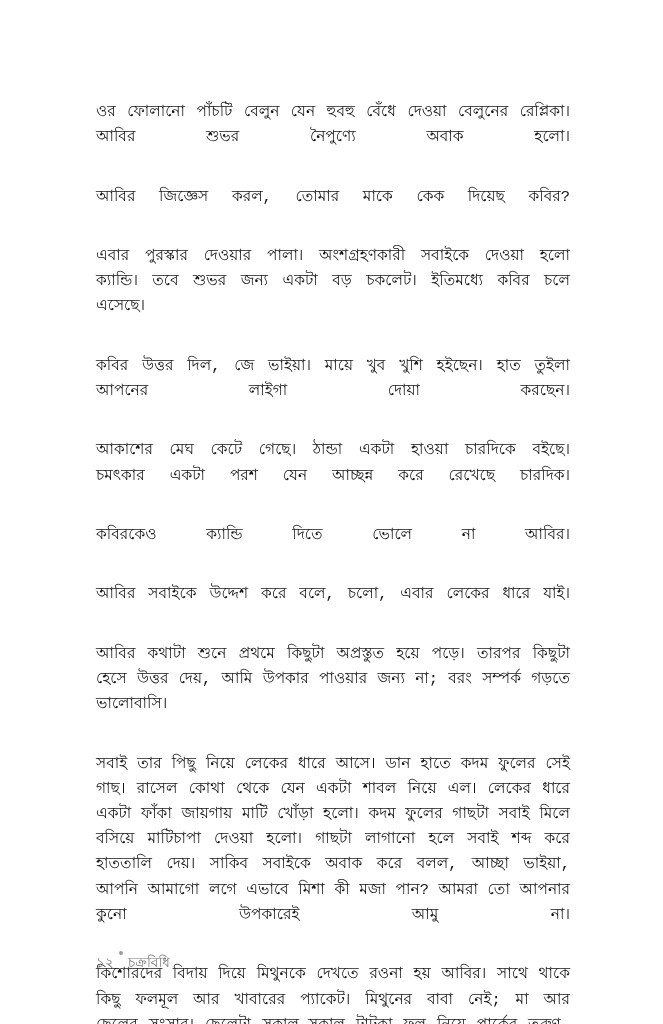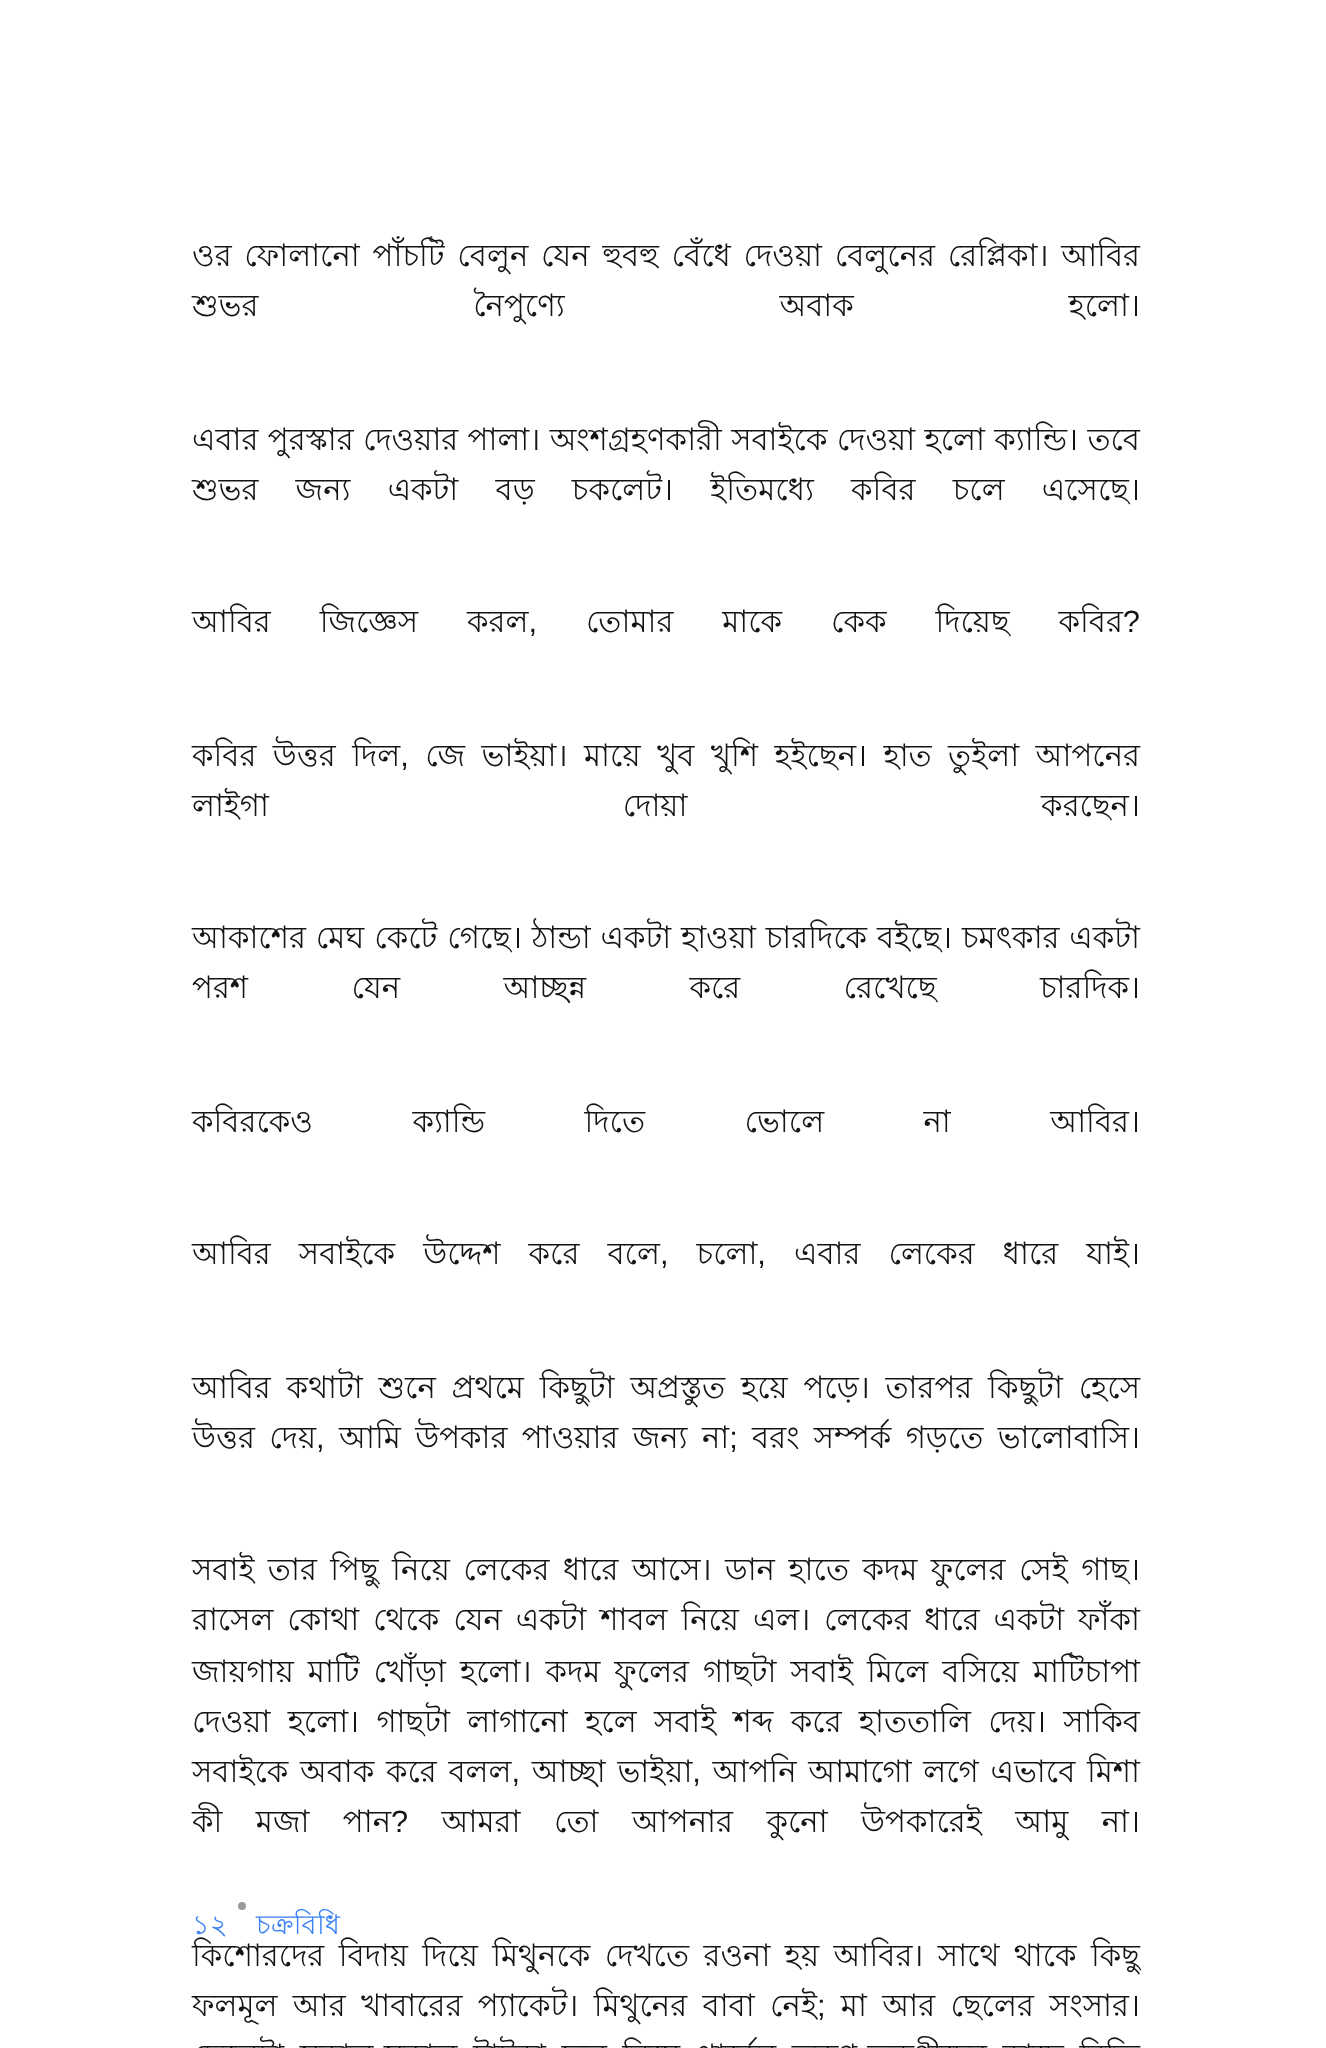--- a/index.html
+++ b/index.html
@@ -29,30 +29,30 @@
 
   
   .text-block {
     position: absolute;
     left: 96px;
     top: 100px;
     width: 474px;
   }
 
   .para {
-    margin: 16px 0 9px 0;
+    margin: 0 0 9px 0;
     padding: 0;
     font-size: 15.4px;
     line-height: 25.2px;
     text-align: justify;
     text-justify: inter-word;
     text-indent: 0;
     word-spacing: 0.3px;
     color: #141414;
-    font-family: Liberation Sans, sans-serif;
+    font-family: Liberation Mono, monospace;
   }
 
   .para:last-of-type {
     margin-bottom: 0;
   }
 
   
   .para::after {
     content: "";
     display: inline-block;
@@ -63,21 +63,21 @@
   .footer {
     position: absolute;
     left: 96px;
     bottom: 52px;
     width: 474px;
     display: flex;
     align-items: flex-start;
     gap: 5px;
     font-size: 13.5px;
     line-height: 18px;
-    color: #3b82f6;
+    color: #737373;
     font-family: "Liberation Serif", "DejaVu Serif", serif;
   }
 
   .footer .folio { letter-spacing: 0.2px; }
 
   .footer .sep {
     display: inline-block;
     width: 4px;
     height: 4px;
     border-radius: 50%;
@@ -89,22 +89,22 @@
 
   .footer .book-title { letter-spacing: 0.2px; }
 </style>
 </head>
 <body>
 
 <div class="page">
 
   <div class="text-block">
     <p class="para">ওর ফোলানো পাঁচটি বেলুন যেন হুবহু বেঁধে দেওয়া বেলুনের রেপ্লিকা। আবির শুভর নৈপুণ্যে অবাক হলো।</p>
+    <p class="para">আবির জিজ্ঞেস করল, তোমার মাকে কেক দিয়েছ কবির?</p>
     <p class="para">এবার পুরস্কার দেওয়ার পালা। অংশগ্রহণকারী সবাইকে দেওয়া হলো ক্যান্ডি। তবে শুভর জন্য একটা বড় চকলেট। ইতিমধ্যে কবির চলে এসেছে।</p>
-    <p class="para">আবির জিজ্ঞেস করল, তোমার মাকে কেক দিয়েছ কবির?</p>
     <p class="para">কবির উত্তর দিল, জে ভাইয়া। মায়ে খুব খুশি হইছেন। হাত তুইলা আপনের লাইগা দোয়া করছেন।</p>
     <p class="para">আকাশের মেঘ কেটে গেছে। ঠান্ডা একটা হাওয়া চারদিকে বইছে। চমৎকার একটা পরশ যেন আচ্ছন্ন করে রেখেছে চারদিক।</p>
     <p class="para">কবিরকেও ক্যান্ডি দিতে ভোলে না আবির।</p>
     <p class="para">আবির সবাইকে উদ্দেশ করে বলে, চলো, এবার লেকের ধারে যাই।</p>
     <p class="para">আবির কথাটা শুনে প্রথমে কিছুটা অপ্রস্তুত হয়ে পড়ে। তারপর কিছুটা হেসে উত্তর দেয়, আমি উপকার পাওয়ার জন্য না; বরং সম্পর্ক গড়তে ভালোবাসি।</p>
     <p class="para">সবাই তার পিছু নিয়ে লেকের ধারে আসে। ডান হাতে কদম ফুলের সেই গাছ। রাসেল কোথা থেকে যেন একটা শাবল নিয়ে এল। লেকের ধারে একটা ফাঁকা জায়গায় মাটি খোঁড়া হলো। কদম ফুলের গাছটা সবাই মিলে বসিয়ে মাটিচাপা দেওয়া হলো। গাছটা লাগানো হলে সবাই শব্দ করে হাততালি দেয়। সাকিব সবাইকে অবাক করে বলল, আচ্ছা ভাইয়া, আপনি আমাগো লগে এভাবে মিশা কী মজা পান? আমরা তো আপনার কুনো উপকারেই আমু না।</p>
     <p class="para">কিশোরদের বিদায় দিয়ে মিথুনকে দেখতে রওনা হয় আবির। সাথে থাকে কিছু ফলমূল আর খাবারের প্যাকেট। মিথুনের বাবা নেই; মা আর ছেলের সংসার। ছেলেটা সকাল-সকাল টাটকা ফুল নিয়ে পার্কের তরুণ-তরুণীদের কাছে বিক্রি করে। সেদিন বিক্রির জন্য ফুলও নিয়ে এসেছিল মিথুন। হঠাৎ মাথাটা ঘুরে ওঠে; সাথে কাঁপুনি দিয়ে জ্বর। বাকি ছেলেরা তাকে ধরে বাসায় রেখে যায়।</p>
   </div>
 
   <div class="footer">

